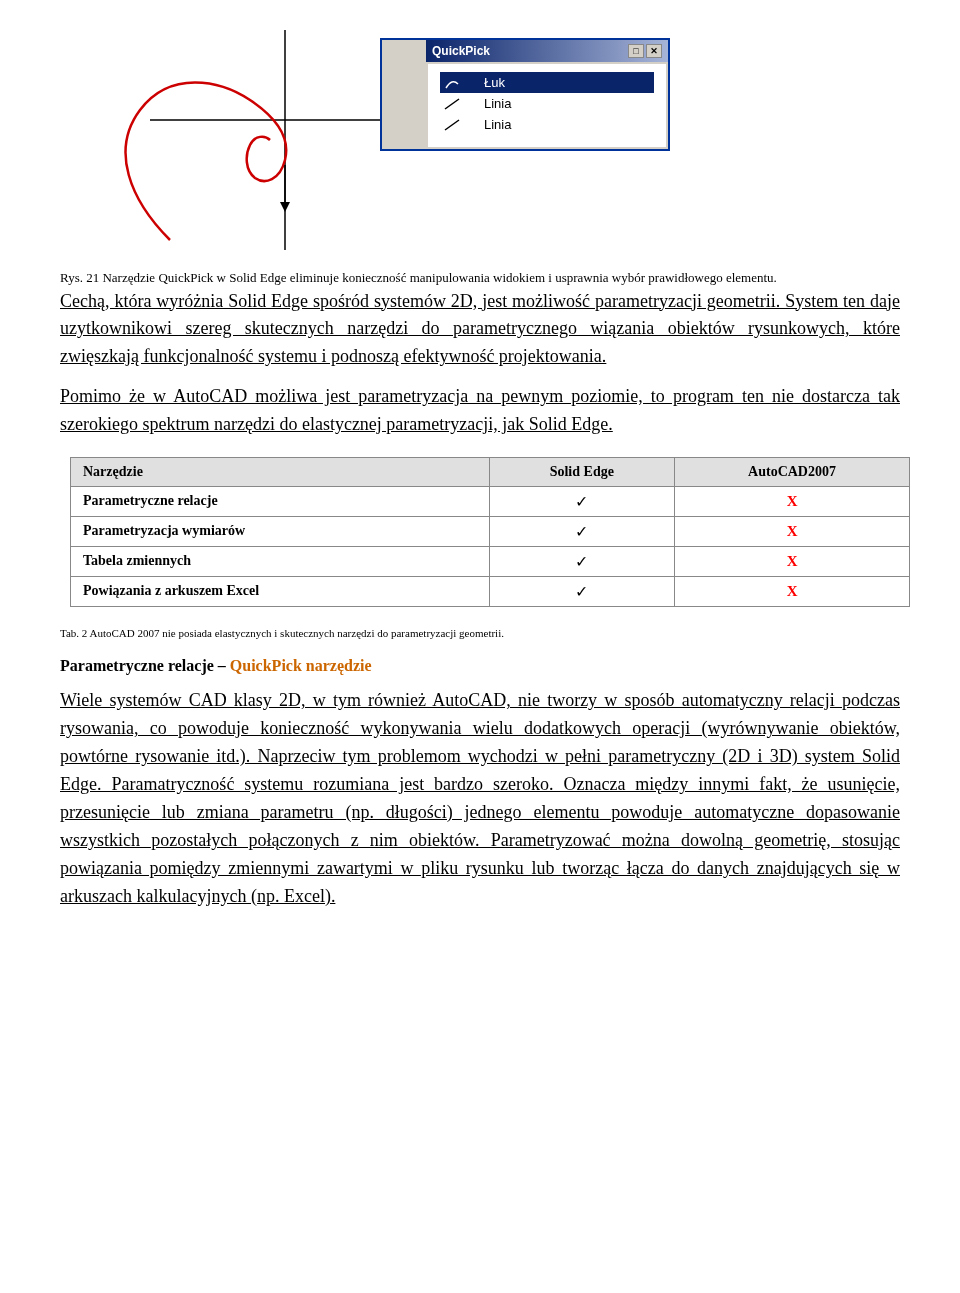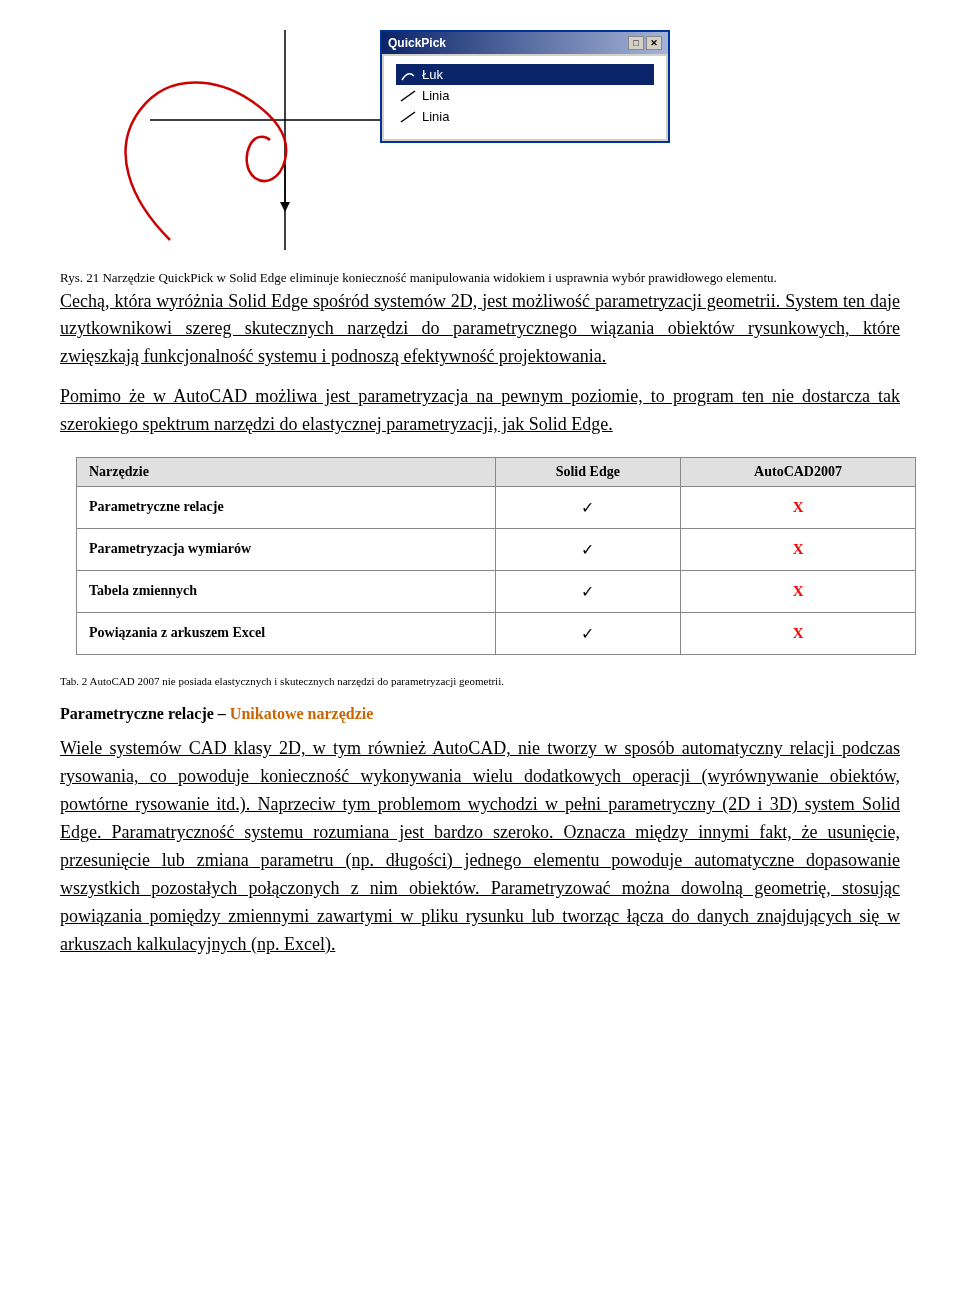--- a/index.html
+++ b/index.html
@@ -25,24 +25,25 @@
       align-items: flex-start;
       margin-bottom: 18px;
       position: relative;
       height: 230px;
     }
 
     
     .quickpick-dialog {
       position: absolute;
       left: 320px;
-      top: 10px;
+      top: 18px;
       width: 290px;
       border: 2px solid #003399;
       background: #d4d0c8;
+      padding-left: 44px;
     }
 
     .quickpick-titlebar {
       background: linear-gradient(to right, #0a246a, #a6b4d8);
       color: #fff;
       font-family: Arial, sans-serif;
       font-size: 12px;
       font-weight: bold;
       padding: 3px 6px;
       display: flex;
@@ -75,21 +76,21 @@
       background: #fff;
       margin: 2px;
     }
 
     .quickpick-item {
       display: flex;
       align-items: center;
       padding: 3px 4px;
       font-family: Arial, sans-serif;
       font-size: 13px;
-      gap: 6px;
+      gap: 24px;
       cursor: pointer;
     }
 
     .quickpick-item.selected {
       background: #0a246a;
       color: #fff;
     }
 
     .quickpick-item-icon {
       width: 16px;
@@ -118,39 +119,39 @@
       line-height: 1.55;
       margin-bottom: 12px;
       text-align: justify;
       text-decoration: underline;
     }
 
     
     .comparison-table {
       width: 100%;
       border-collapse: collapse;
-      margin: 18px 16px;
+      margin: 18px 10px;
       font-size: 14px;
       border-radius: 8px;
     }
 
     .comparison-table th {
       background: #e0e0e0;
       border: 1px solid #888;
       padding: 6px 12px;
       font-weight: bold;
     }
 
     .comparison-table th:first-child {
       text-align: left;
     }
 
     .comparison-table td {
       border: 1px solid #888;
-      padding: 11px 12px;
+      padding: 5px 12px;
       text-align: center;
     }
 
     .comparison-table td:first-child {
       text-align: left;
       font-weight: bold;
     }
 
     .check-mark {
       color: #000;
@@ -278,18 +279,18 @@
           <td>Powiązania z arkuszem Excel</td>
           <td><span class="check-mark">✓</span></td>
           <td><span class="x-mark">X</span></td>
         </tr>
       </tbody>
   </table>
 
   <p class="table-caption">Tab. 2  AutoCAD 2007 nie posiada elastycznych i skutecznych narzędzi do parametryzacji geometrii.</p>
 
   <p class="sub-heading">
-    <span>Parametryczne relacje – </span><span class="orange-link">Unikatowe narzędzie</span>
+    <span>Parametryczne relacje – </span><span class="orange-link">QuickPick narzędzie</span>
   </p>
 
   <p class="body-text">Wiele systemów CAD klasy 2D, w tym również AutoCAD, nie tworzy w sposób automatyczny relacji podczas rysowania, co powoduje konieczność wykonywania wielu dodatkowych operacji (wyrównywanie obiektów, powtórne rysowanie itd.). Naprzeciw tym problemom wychodzi w pełni parametryczny (2D i 3D) system Solid Edge. Paramatryczność systemu rozumiana jest bardzo szeroko.  Oznacza między innymi fakt, że usunięcie, przesunięcie lub zmiana parametru (np. długości) jednego elementu powoduje automatyczne dopasowanie wszystkich pozostałych połączonych z nim obiektów. Parametryzować można dowolną geometrię, stosując powiązania pomiędzy zmiennymi zawartymi w pliku rysunku lub tworząc łącza do danych znajdujących się w arkuszach kalkulacyjnych (np. Excel).</p>
 
 </div>
 
 </body></html>

